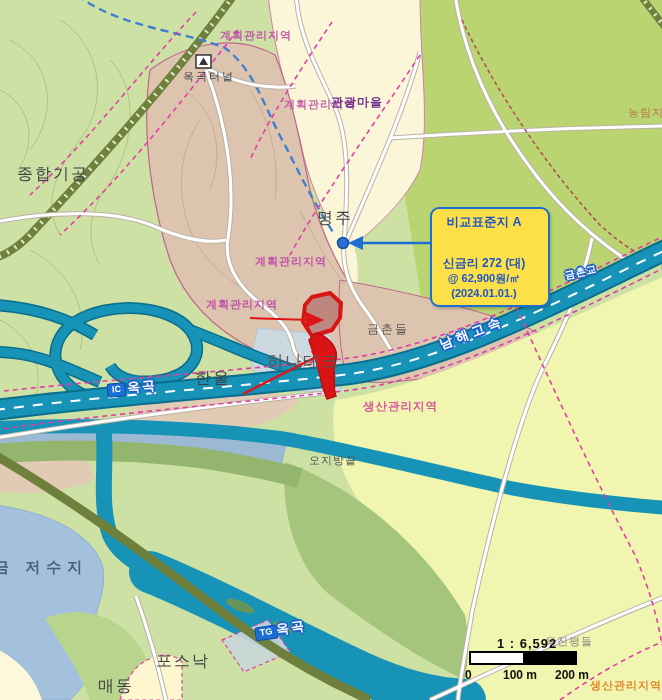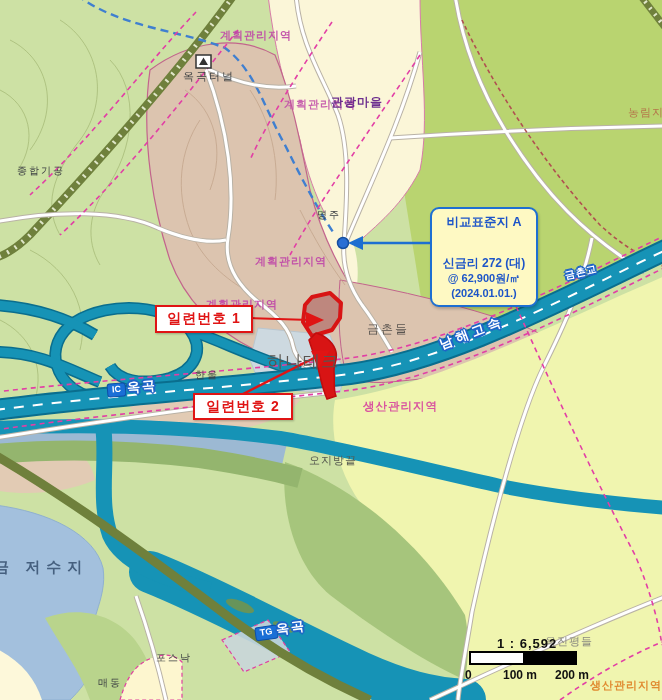--- a/index.html
+++ b/index.html
@@ -1,33 +1,33 @@
 <!DOCTYPE html>
 <html><head>
 <meta charset="utf-8">
 <style>
   html,body{margin:0;padding:0;background:#fff;}
   #stage{position:relative;width:662px;height:700px;overflow:hidden;background:#cde1a4;
          font-family:"Liberation Sans","DejaVu Sans",sans-serif;}
   #basemap{position:absolute;left:0;top:0;}
   .lbl{position:absolute;white-space:nowrap;line-height:1;pointer-events:none;}
   .zone{color:#c04aa8;font-size:11px;letter-spacing:1px;font-weight:bold;opacity:.92;}
-  .place{color:#3d4043;font-size:10px;letter-spacing:2px;}
+  .place{color:#3d4043;font-size:16px;letter-spacing:2px;}
   .place-sm{color:#55584f;font-size:11px;letter-spacing:1px;}
   .gray{color:#8a8a80;font-size:11px;letter-spacing:1px;}
   .hw{color:#ffffff;font-weight:bold;
       text-shadow:-1px -1px 0 #1f64c8,1px -1px 0 #1f64c8,-1px 1px 0 #1f64c8,1px 1px 0 #1f64c8,
                   -2px 0 0 #1f64c8,2px 0 0 #1f64c8,0 -2px 0 #1f64c8,0 2px 0 #1f64c8;}
   .badge{position:absolute;background:#1a6fd6;color:#fff;font-weight:bold;font-size:9px;
          padding:1px 4px;border-radius:3px;border:1px solid #0d4fa8;line-height:1.1;}
   .redbox{position:absolute;background:#ffffff;border:2px solid #e01414;color:#e01414;
           font-weight:bold;font-size:14px;display:flex;align-items:center;justify-content:center;
           letter-spacing:1px;box-shadow:1px 1px 2px rgba(0,0,0,.25);}
-  .bluebox{position:absolute;background:#fef9c3;border:2.5px solid #1e6fd2;border-radius:9px;
-           color:#1d55c8;font-weight:bold;text-align:center;padding:5px 4px 4px 4px;
+  .bluebox{position:absolute;background:#fde047;border:2.5px solid #1e6fd2;border-radius:9px;
+           color:#1d55c8;font-weight:bold;text-align:center;padding:5px 16px 4px 4px;
            box-shadow:1px 2px 3px rgba(0,0,0,.2);}
   .bluebox div{line-height:1.35;}
   .scale-ratio{position:absolute;color:#111;font-size:13px;font-weight:bold;letter-spacing:1px;}
   .scalebar{position:absolute;width:104px;height:10px;border:2px solid #000;background:#fff;}
   .scalebar .half{position:absolute;right:0;top:0;width:50%;height:100%;background:#000;}
   .ticks{position:absolute;color:#111;font-size:12px;font-weight:bold;}
 </style>
 </head>
 <body>
 
@@ -199,22 +199,20 @@
   <div class="lbl gray" style="left:545px;top:636px;">옥진평들</div>
   <div class="lbl" style="left:590px;top:680px;color:#e08a30;font-size:11px;font-weight:bold;letter-spacing:1px;">생산관리지역</div>
 
   <div class="lbl hw" style="left:440px;top:338px;font-size:13px;letter-spacing:4px;transform:rotate(-21deg);transform-origin:left center;">남해고속</div>
   <div class="lbl hw" style="left:565px;top:271px;font-size:10px;letter-spacing:1px;transform:rotate(-13deg);transform-origin:left center;">금촌교</div>
   <div class="badge" style="left:107px;top:383px;transform:rotate(-5deg);">IC</div>
   <div class="lbl hw" style="left:127px;top:381px;font-size:13px;letter-spacing:2px;transform:rotate(-5deg);transform-origin:left center;">옥곡</div>
   <div class="badge" style="left:255px;top:626px;transform:rotate(-8deg);">TG</div>
   <div class="lbl hw" style="left:276px;top:623px;font-size:13px;letter-spacing:2px;transform:rotate(-8deg);transform-origin:left center;">옥곡</div>
 
-  <div class="redbox" style="left:155px;top:305px;width:94px;height:24px;">일련번호 1</div>
-  <div class="redbox" style="left:193px;top:393px;width:96px;height:23px;">일련번호 2</div>
 
   <div class="bluebox" style="left:430px;top:207px;width:96px;">
     <div style="font-size:12.5px;">비교표준지  A</div>
     <div style="font-size:12px;margin-top:24px;">신금리 272 (대)</div>
     <div style="font-size:11px;">@ 62,900원/㎡</div>
     <div style="font-size:11px;">(2024.01.01.)</div>
   </div>
 
   <div class="scale-ratio" style="left:497px;top:636px;">1 : 6,592</div>
   <div class="scalebar" style="left:469px;top:651px;">

